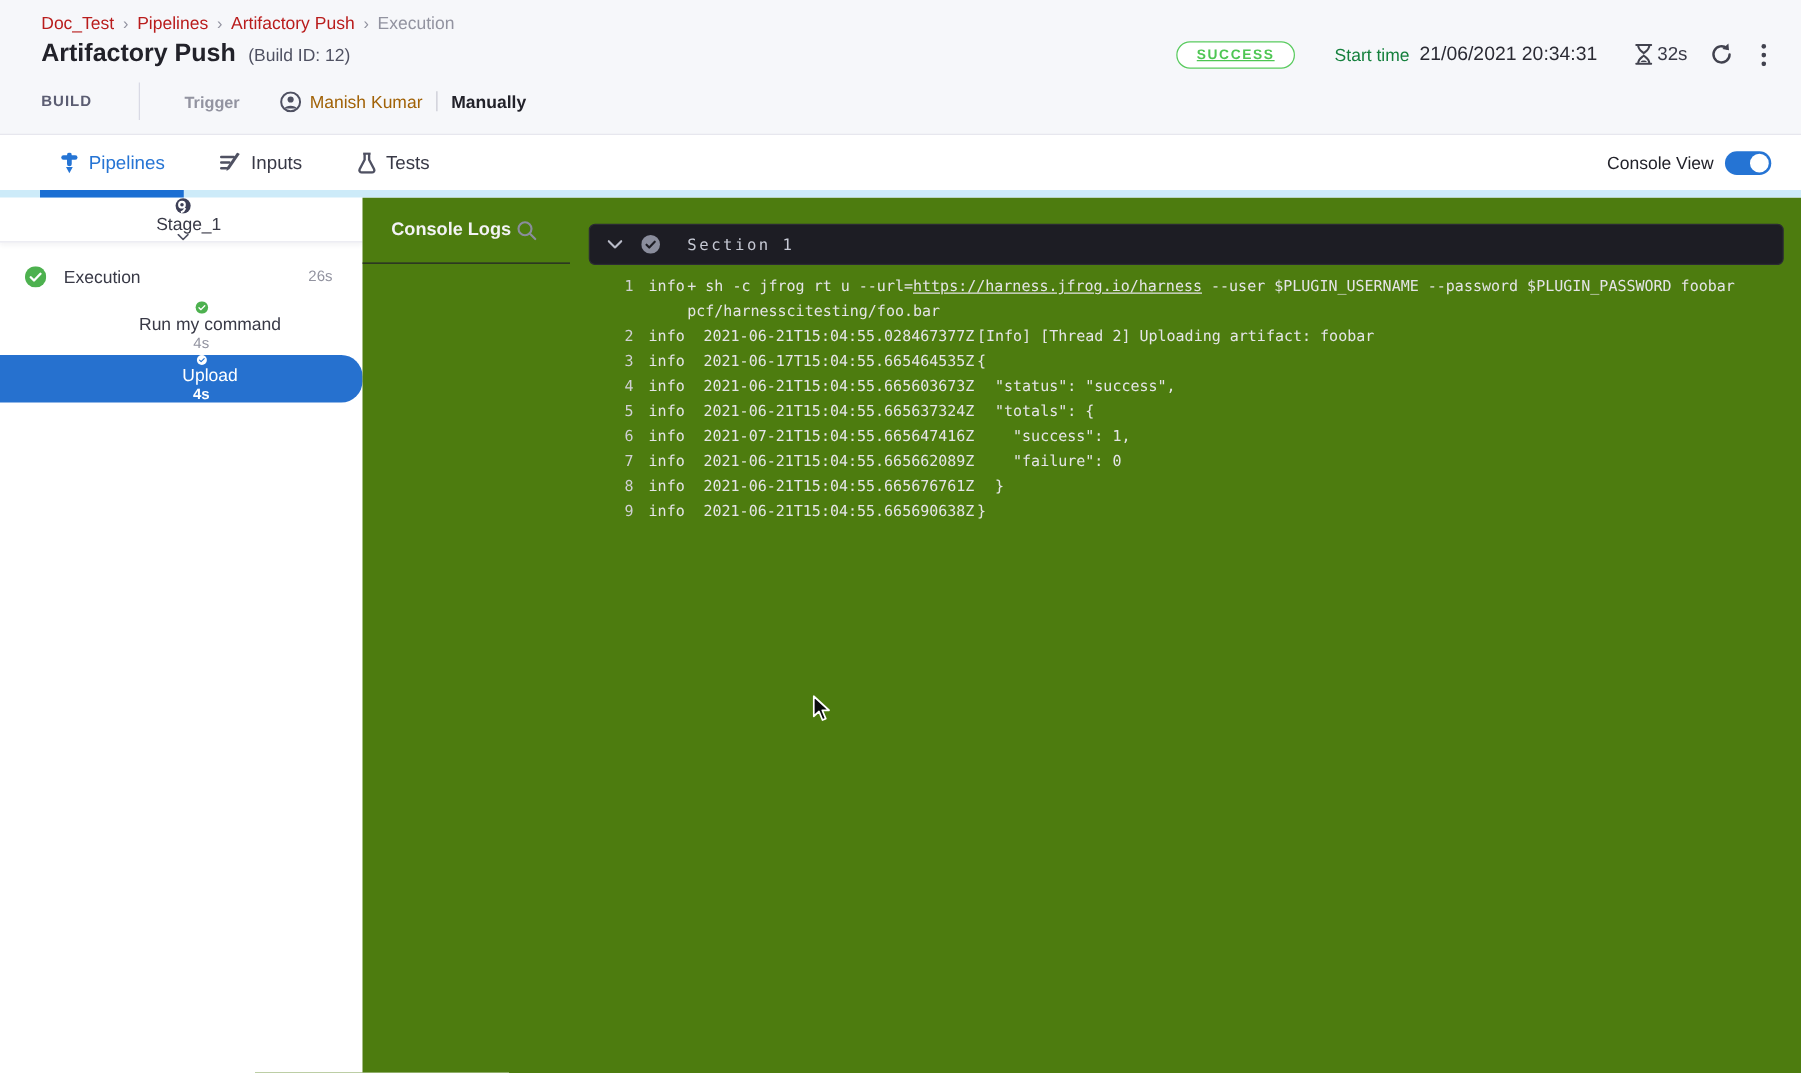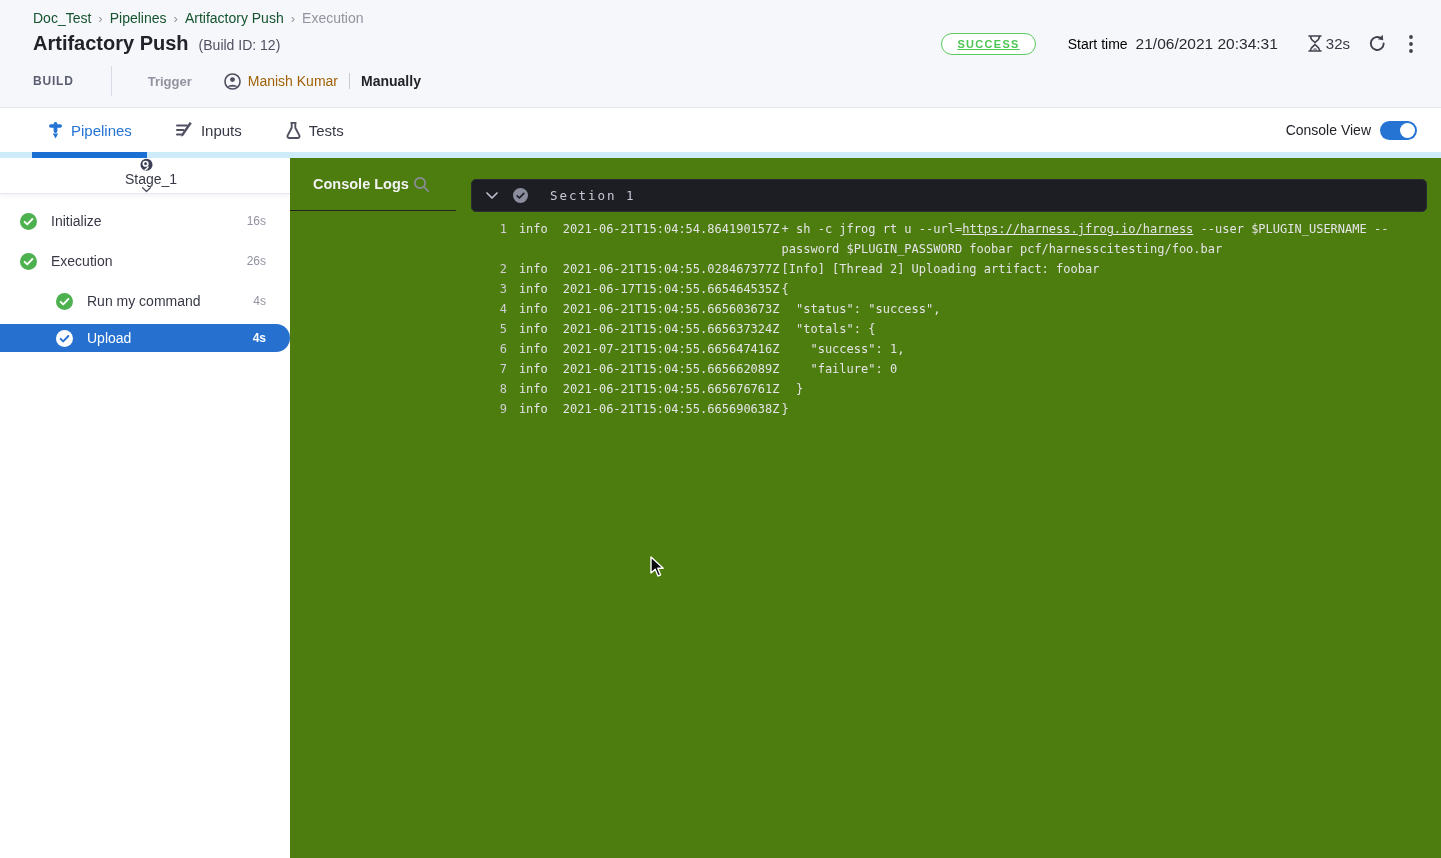--- a/index.html
+++ b/index.html
@@ -2,29 +2,29 @@
 <html><head>
 <meta charset="utf-8">
 <style>
   * { margin:0; padding:0; box-sizing:border-box; }
   html,body { width:1441px; height:858px; overflow:hidden; }
   body { font-family:"Liberation Sans", sans-serif; background:#fff; position:relative; }
 
   
   .page-header { height:108px; background:#f6f7fa; border-bottom:1px solid #e7e7ee; position:relative; padding:10px 24px 0 33px; }
   .breadcrumb { font-size:14px; display:flex; gap:7px; align-items:center; }
-  .breadcrumb a { color:#14532d; text-decoration:none; cursor:pointer; }
+  .breadcrumb a { color:#b91c1c; text-decoration:none; cursor:pointer; }
   .breadcrumb .sep { color:#9293a0; font-size:13px; }
   .breadcrumb .current { color:#9293a0; }
   .title-row { margin-top:6px; display:flex; align-items:baseline; gap:10px; }
   .title-row h1 { font-size:20px; font-weight:700; color:#22222a; }
   .build-id { font-size:14px; color:#4f5162; }
   .header-right { position:absolute; top:30px; right:24px; display:flex; align-items:center; gap:14px; }
   .badge { font-size:11px; font-weight:700; letter-spacing:1.3px; color:#4ec653; border:1.6px solid #5acb5f; border-radius:11px; padding:4px 15px; background:#fff;text-decoration:underline; }
-  .st-label { font-size:14px; color:#000000; margin-left:18px; }
+  .st-label { font-size:14px; color:#15803d; margin-left:18px; }
   .st-value { font-size:15.5px; color:#2a2a33; margin-left:-6px; }
   .duration { display:flex; gap:4px; margin-left:16px; font-size:15px; color:#383946; }
   .iconbtn { background:none; border:none; cursor:pointer; display:flex; align-items:center; justify-content:center; padding:4px; }
   .build-row { position:absolute; left:33px; bottom:11px; display:flex; align-items:center; font-size:13px; }
   .build-label { font-size:12px; font-weight:700; letter-spacing:0.8px; color:#5b5d72; }
   .vdiv { width:1px; height:30px; background:#d9dae5; margin:0 36px 0 37px; }
   .trigger-label { color:#9293a0; font-weight:600; margin-right:32px; }
   .trigger-user { display:flex; align-items:center; gap:7px; color:#a16207; font-size:14px; }
   .tdiv { width:1px; height:16px; background:#c9cad3; margin:0 11px; }
   .trigger-type { font-size:14px; font-weight:700; color:#22222a; }
@@ -44,22 +44,22 @@
 
   
   .main { display:flex; height:700px; }
   .sidebar { width:290px; background:#fff; flex:none; }
   .stage-header { height:36px; background:#fff; border-bottom:1px solid #e7e7ef; box-shadow:0 2px 4px rgba(40,41,61,.06); display:flex; align-items:center; padding:0 14px 0 17px; cursor:pointer;flex-direction:column; }
   .stage-label { font-size:14px; color:#383946; margin-left:9px; flex:1; }
   .steps { padding-top:7px; }
   .step { height:40px; display:flex; align-items:center; padding:0 24px 0 20px; font-size:14px; color:#383946; cursor:pointer; }
   .step .lbl { margin-left:14px; flex:1; }
   .step .dur { font-size:12px; color:#9293a0; }
-  .step.indent { padding-left:56px; }
-  .step.selected { background:#2671cf; color:#fff; height:28px; margin:3px 0; border-radius:0 17px 17px 0; }
+  .step.indent { padding-left:56px;flex-direction:column; }
+  .step.selected { background:#2671cf; color:#fff; height:38px; margin:3px 0; border-radius:0 17px 17px 0; }
   .step.selected .dur { color:#fff; font-weight:600; }
 
   .console { flex:1; background:#4d7c0f; color:#e4e4e6; display:flex; flex-direction:row; }
   .console-header { height:53px; flex:none; display:flex; align-items:center; justify-content:space-between; padding:0 22px 0 23px; border-bottom:1px solid #222228; }
   .console-title { font-size:14.5px; font-weight:700; color:#f3f3f5; }
   .console-body { padding:21px 14px 0 15px; overflow:hidden; }
   .section-row { height:33px; background:#1d1d24; border:1px solid #2b2b33; border-radius:5px; display:flex; align-items:center; padding:0 14px; cursor:pointer; }
   .section-title { font-family:"DejaVu Sans Mono", monospace; font-size:12.5px; letter-spacing:2px; color:#c6c9d4; margin-left:22px; }
   .log-lines { margin-top:7px; font-family:"DejaVu Sans Mono", monospace; font-size:12px; line-height:20px; color:#e4e4e6; }
   .log-row { display:flex; padding-left:22px; }
@@ -179,28 +179,20 @@
       <svg width="13" height="8" viewBox="0 0 13 8">
         <path d="M1 1 l5.5 5.5 L12 1" fill="none" stroke="#4f5162" stroke-width="1.8" stroke-linecap="round" stroke-linejoin="round"></path>
       </svg>
     </div>
     <div class="steps">
       <div class="step">
         <svg width="17" height="17" viewBox="0 0 17 17">
             <circle cx="8.5" cy="8.5" r="8.5" fill="#4db14f"></circle>
             <path d="M4.6 8.8 l2.6 2.6 L12.4 6" fill="none" stroke="#fff" stroke-width="1.9" stroke-linecap="round" stroke-linejoin="round"></path>
           </svg>
-        <span class="lbl">Initialize</span>
-        <span class="dur">16s</span>
-      </div>
-      <div class="step">
-        <svg width="17" height="17" viewBox="0 0 17 17">
-            <circle cx="8.5" cy="8.5" r="8.5" fill="#4db14f"></circle>
-            <path d="M4.6 8.8 l2.6 2.6 L12.4 6" fill="none" stroke="#fff" stroke-width="1.9" stroke-linecap="round" stroke-linejoin="round"></path>
-          </svg>
         <span class="lbl">Execution</span>
         <span class="dur">26s</span>
       </div>
       <div class="step indent">
         <svg width="17" height="17" viewBox="0 0 17 17">
             <circle cx="8.5" cy="8.5" r="8.5" fill="#4db14f"></circle>
             <path d="M4.6 8.8 l2.6 2.6 L12.4 6" fill="none" stroke="#fff" stroke-width="1.9" stroke-linecap="round" stroke-linejoin="round"></path>
           </svg>
         <span class="lbl">Run my command</span>
         <span class="dur">4s</span>
@@ -234,21 +226,20 @@
         <svg style="margin-left:15px" width="15" height="15" viewBox="0 0 15 15">
           <circle cx="7.5" cy="7.5" r="7.5" fill="#8a8d9c"></circle>
           <path d="M4.2 7.8 l2.2 2.2 L10.8 5.4" fill="none" stroke="#1d1d24" stroke-width="1.7" stroke-linecap="round" stroke-linejoin="round"></path>
         </svg>
         <span class="section-title">Section 1</span>
       </div>
       <div class="log-lines" id="log-lines">
           <div class="log-row">
             <span class="log-num">1</span>
             <span class="log-level">info</span>
-            <span class="log-time">2021-06-21T15:04:54.864190157Z</span>
             <span class="log-msg">+ sh -c jfrog rt u --url=<a class="lnk">https://harness.jfrog.io/harness</a> --user $PLUGIN_USERNAME --password $PLUGIN_PASSWORD foobar pcf/harnesscitesting/foo.bar</span>
           </div>
           <div class="log-row">
             <span class="log-num">2</span>
             <span class="log-level">info</span>
             <span class="log-time">2021-06-21T15:04:55.028467377Z</span>
             <span class="log-msg">[Info] [Thread 2] Uploading artifact: foobar</span>
           </div>
           <div class="log-row">
             <span class="log-num">3</span>

